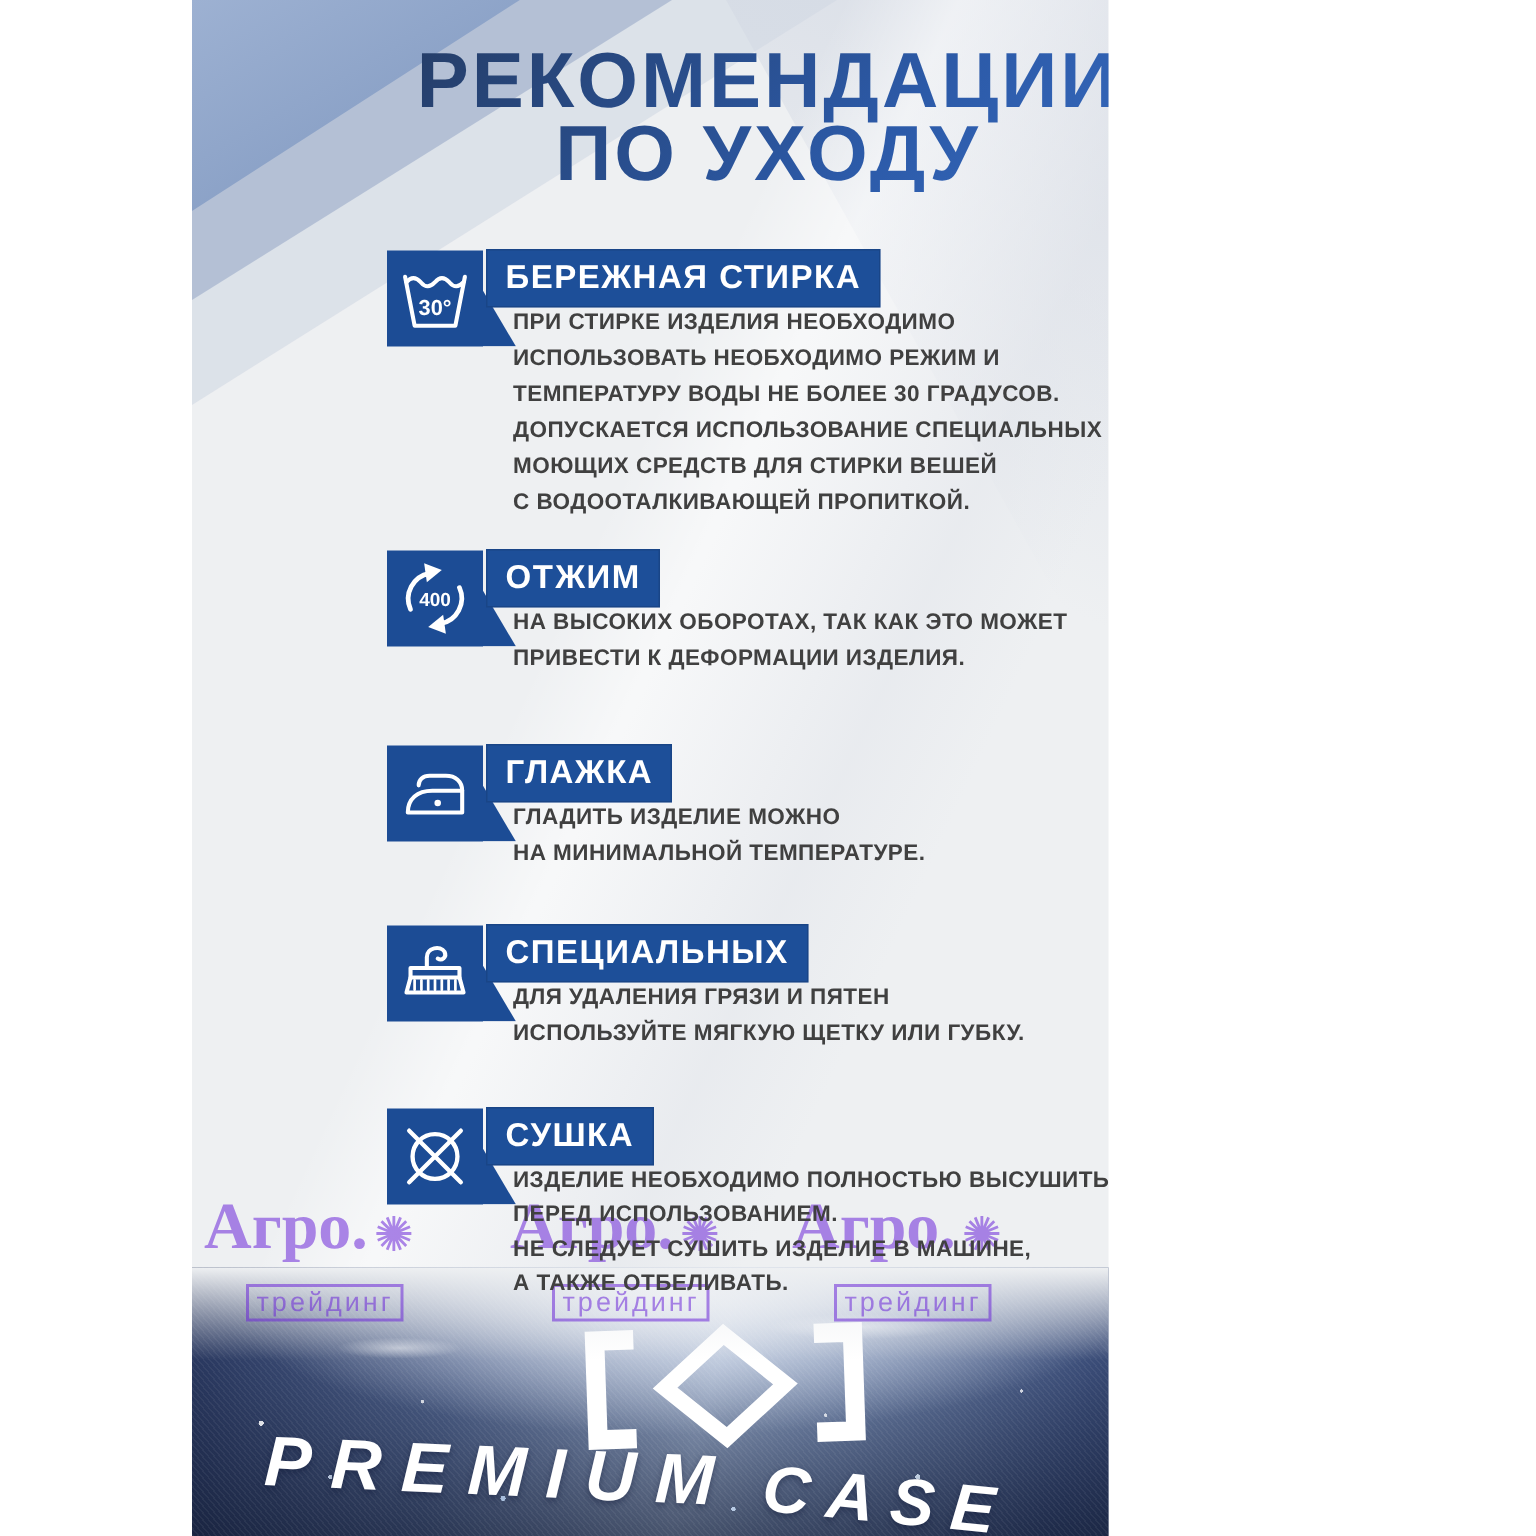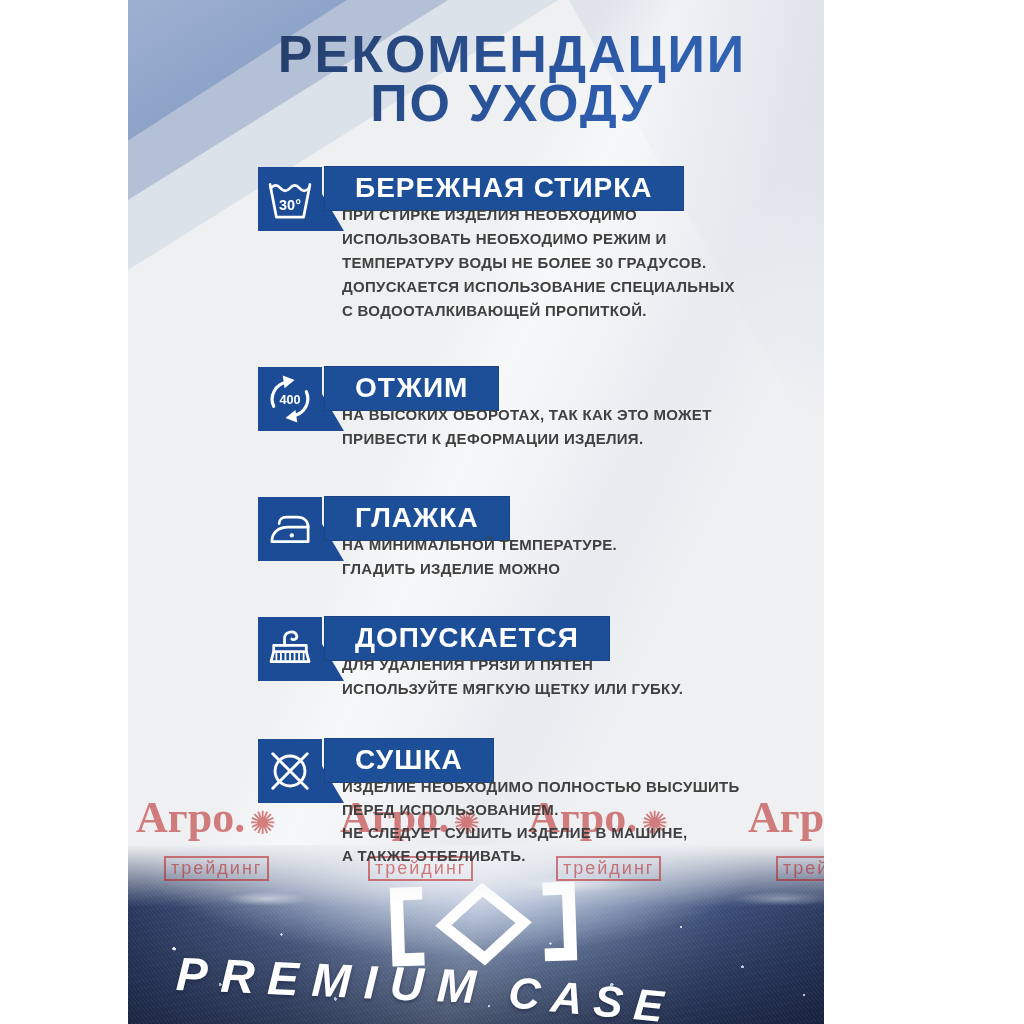--- a/index.html
+++ b/index.html
@@ -1,18 +1,18 @@
 <!DOCTYPE html>
 <html><head>
 <meta charset="utf-8">
 <style>
   html,body{margin:0;padding:0;}
   body{width:1024px;height:1024px;background:#ffffff;font-family:"Liberation Sans",sans-serif;}
   .canvas{position:relative;width:1024px;height:1024px;background:#ffffff;overflow:hidden;}
-  .poster{position:absolute;left:128px;top:0;width:696px;height:1024px;background:#eef0f2;overflow:hidden;}
+  .poster{position:absolute;left:128px;top:0;width:611px;height:1024px;background:#eef0f2;overflow:hidden;}
 
   
   .deco3{position:absolute;left:0;top:0;width:430px;height:270px;background:rgba(193,202,218,.38);
          clip-path:polygon(0 0,100% 0,0 100%);}
   .deco2{position:absolute;left:0;top:0;width:320px;height:200px;background:rgba(148,164,196,.55);
          clip-path:polygon(0 0,100% 0,0 100%);}
   .deco1{position:absolute;left:0;top:0;width:235px;height:148px;background:linear-gradient(150deg,#9db1d2,#7b94bd);
          clip-path:polygon(0 0,93% 0,0 95%);}
   .decoR{position:absolute;right:0;top:0;width:300px;height:460px;
          background:linear-gradient(205deg,rgba(210,216,227,.75),rgba(238,240,242,0) 70%);
@@ -28,28 +28,28 @@
            -webkit-background-clip:text;background-clip:text;color:transparent;}
   }
 
   
   .care{position:absolute;left:119px;width:600px;z-index:3;}
   .s1{top:166px}.s2{top:366px}.s3{top:496px}.s4{top:616px}.s5{top:738px}
   .tile{position:absolute;left:11px;top:1px;width:64px;height:64px;background:#1c4c95;}
   .tile::after{content:"";position:absolute;left:64px;top:0;width:22px;height:64px;background:#1c4c95;
                clip-path:polygon(0 42%,100% 100%,0 100%);}
   .tile svg{position:absolute;left:3px;top:3px;width:58px;height:58px;}
-  .badge{position:absolute;left:77px;top:0;background:#1d4f99;color:#ffffff;font-size:28px;font-weight:bold;
-         letter-spacing:1px;padding:6px 31px 7px;white-space:nowrap;box-shadow:inset 0 0 0 1px rgba(15,40,85,.25);}
+  .badge{position:absolute;left:77px;top:0;background:#1d4f99;color:#ffffff;font-size:22px;font-weight:bold;
+         letter-spacing:1px;padding:6px 13px 7px;white-space:nowrap;box-shadow:inset 0 0 0 1px rgba(15,40,85,.25);}
   .bodytxt{position:absolute;left:95px;top:37px;color:#404040;font-size:15px;font-weight:bold;
            letter-spacing:.3px;line-height:24px;white-space:nowrap;}
   .s5 .bodytxt{line-height:23px;}
 
   
-  .wm{position:absolute;z-index:2;color:#b91c1c;opacity:.55;white-space:nowrap;}
+  .wm{position:absolute;z-index:2;color:#6d28d9;opacity:.55;white-space:nowrap;}
   .wm-top{display:flex;align-items:flex-end;gap:4px;}
   .wm-agro{font-family:"Liberation Serif",serif;font-weight:bold;font-size:44px;line-height:40px;}
   .wm-gear{font-size:32px;line-height:30px;}
   .wm-bot{display:inline-block;margin-left:28px;margin-top:18px;font-size:18px;letter-spacing:2px;
           border:2px solid currentColor;padding:0 5px;}
   .wm1{left:8px;top:798px}.wm2{left:212px;top:798px}.wm3{left:400px;top:798px}.wm4{left:620px;top:798px}
 
   
   .photo{position:absolute;left:0;top:845px;width:768px;height:179px;z-index:1;
     background:
@@ -151,20 +151,21 @@
           <path d="M11 20 q5 -6 10.5 0 q5 6 10.5 0 q5 -6 10.5 0 q5 6 10.5 0"></path>
           <text x="32" y="44" text-anchor="middle" fill="#ffffff" stroke="none" style="font:bold 16px 'Liberation Sans',sans-serif">30°</text>
         </svg>
       </div>
       <div class="badge">БЕРЕЖНАЯ СТИРКА</div>
       <div class="bodytxt">
         <div>ПРИ СТИРКЕ ИЗДЕЛИЯ НЕОБХОДИМО</div>
         <div>ИСПОЛЬЗОВАТЬ НЕОБХОДИМО РЕЖИМ И</div>
         <div>ТЕМПЕРАТУРУ ВОДЫ НЕ БОЛЕЕ 30 ГРАДУСОВ.</div>
         <div>ДОПУСКАЕТСЯ ИСПОЛЬЗОВАНИЕ СПЕЦИАЛЬНЫХ</div>
+        <div>МОЮЩИХ СРЕДСТВ ДЛЯ СТИРКИ ВЕШЕЙ</div>
         <div>С ВОДООТАЛКИВАЮЩЕЙ ПРОПИТКОЙ.</div>
       </div>
     </section>
 
     <section class="care s2">
       <div class="tile">
         <svg viewBox="0 0 64 64" fill="none" stroke="#ffffff" stroke-width="3.5" stroke-linecap="round">
           <path d="M14 40 A19 19 0 0 1 28 13.5"></path>
           <path d="M50 24 A19 19 0 0 1 36 50.5"></path>
           <polygon points="24,6 37,11 26,20" fill="#ffffff" stroke="none"></polygon>
@@ -182,35 +183,35 @@
     <section class="care s3">
       <div class="tile">
         <svg viewBox="0 0 64 64" fill="none" stroke="#ffffff" stroke-width="3" stroke-linejoin="round" stroke-linecap="round">
           <path d="M12 46 H52 V30 H30 C19 30 12 36 12 46 Z"></path>
           <path d="M52 30 C52 23 47 19 40 19 H28 C23 19 20 22 20 26"></path>
           <circle cx="34" cy="39" r="2.4" fill="#ffffff" stroke="none"></circle>
         </svg>
       </div>
       <div class="badge">ГЛАЖКА</div>
       <div class="bodytxt">
+        <div>ГЛАДИТЬ ИЗДЕЛИЕ МОЖНО</div>
         <div>НА МИНИМАЛЬНОЙ ТЕМПЕРАТУРЕ.</div>
-        <div>ГЛАДИТЬ ИЗДЕЛИЕ МОЖНО</div>
       </div>
     </section>
 
     <section class="care s4">
       <div class="tile">
         <svg viewBox="0 0 64 64" fill="none" stroke="#ffffff" stroke-width="3" stroke-linejoin="round" stroke-linecap="round">
           <path d="M26 28 V20 C26 13 36 11 39 16 C41 20 37 23 34 21"></path>
           <rect x="14" y="28" width="36" height="7"></rect>
           <path d="M14 35 L11 46 H53 L50 35"></path>
           <path d="M17 37 V44 M22 37 V44 M27 37 V44 M32 37 V44 M37 37 V44 M42 37 V44 M47 37 V44" stroke-width="2"></path>
         </svg>
       </div>
-      <div class="badge">ДОПУСКАЕТСЯ</div>
+      <div class="badge">СПЕЦИАЛЬНЫХ</div>
       <div class="bodytxt">
         <div>ДЛЯ УДАЛЕНИЯ ГРЯЗИ И ПЯТЕН</div>
         <div>ИСПОЛЬЗУЙТЕ МЯГКУЮ ЩЕТКУ ИЛИ ГУБКУ.</div>
       </div>
     </section>
 
     <section class="care s5">
       <div class="tile">
         <svg viewBox="0 0 64 64" fill="none" stroke="#ffffff" stroke-width="3.2" stroke-linecap="round">
           <circle cx="32" cy="32" r="16.5"></circle>

